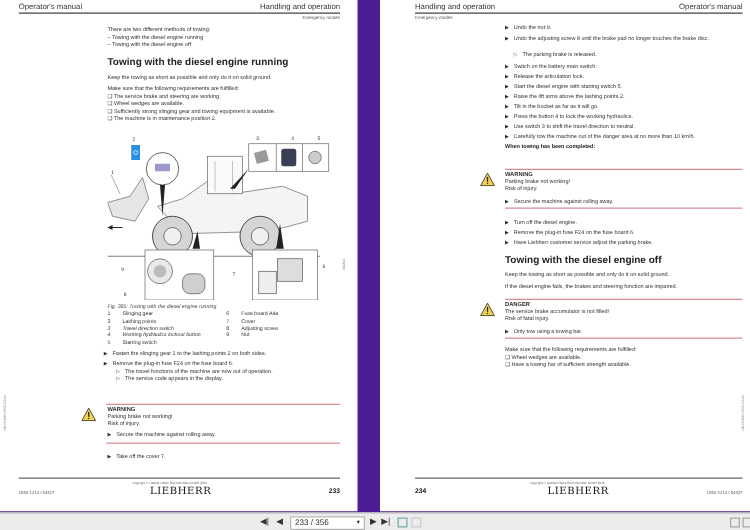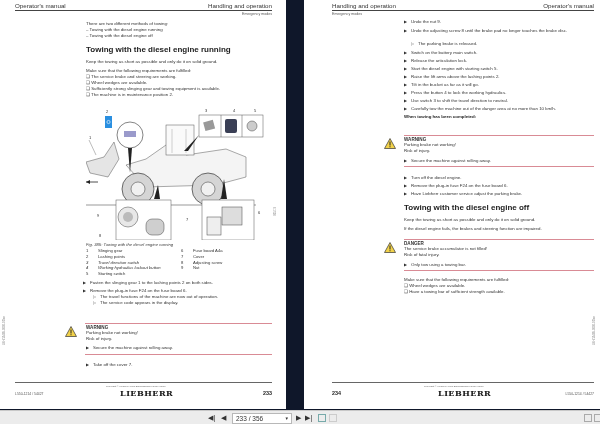--- a/index.html
+++ b/index.html
@@ -1,40 +1,40 @@
 <!DOCTYPE html>
 <html><head>
 <meta charset="utf-8">
 <style>
   * { box-sizing: border-box; margin: 0; padding: 0; }
   html, body { width: 600px; height: 424px; overflow: hidden; background: #8a8a8a; }
   body { font-family: "Liberation Sans", sans-serif; color: #222; position: relative; }
 
-  .viewer { position: absolute; left: 0; top: 0; width: 600px; height: 410px; background: #0f172a; }
+  .viewer { position: absolute; left: 0; top: 0; width: 600px; height: 410px; background: #4c1d95; }
   .page { position: absolute; top: 0; height: 409px; background: #fff; overflow: hidden; }
   .page.left { left: 0; width: 286px; }
   .page.right { left: 304px; width: 296px; }
 
   .hdr { position: absolute; top: 2px; height: 10px; font-size: 6.2px; color: #333; }
   .hdr-rule { position: absolute; top: 10px; height: 1px; background: #444; }
   .sub { position: absolute; top: 12px; font-size: 3.6px; color: #555; }
 
   .txt { position: absolute; font-size: 4.4px; line-height: 6.2px; color: #333; white-space: nowrap; }
   .h2 { position: absolute; font-size: 8px; font-weight: bold; color: #222; white-space: nowrap; }
   .bullet { position: absolute; font-size: 4.4px; line-height: 6px; color: #333; white-space: nowrap; }
   .bullet .mk { display: inline-block; width: 7px; font-size: 4px; }
   .bullet.sub2 { padding-left: 7px; }
   .warn-rule { position: absolute; height: 1px; background: #d98b95; }
   .warn-icon { position: absolute; width: 12px; height: 11px; }
   .warn-title { position: absolute; font-size: 4.6px; font-weight: bold; color: #333; }
   .bold { font-weight: bold; color: #222; }
 
   .footer-rule { position: absolute; height: 1px; background: #666; }
   .footer-copy { position: absolute; font-size: 2.5px; color: #666; white-space: nowrap; }
-  .logo { position: absolute; font-family: "DejaVu Serif", serif; font-weight: bold; font-size: 8px; letter-spacing: 0.5px; color: #111; }
+  .logo { position: absolute; font-family: "DejaVu Serif", serif; font-weight: normal; font-size: 8px; letter-spacing: 0.5px; color: #111; }
   .pagenum { position: absolute; font-size: 5.4px; font-weight: bold; color: #222; }
   .docid { position: absolute; font-size: 3.4px; color: #555; }
   .sidecode { position: absolute; font-size: 2.8px; color: #888; transform: rotate(-90deg); transform-origin: left top; white-space: nowrap; }
 
   .figure { position: absolute; left: 86px; top: 107px; width: 186px; height: 133px; }
   .legend { position: absolute; font-size: 4.2px; line-height: 5.8px; color: #333; }
   .legend .n { display: inline-block; width: 12px; }
   .caption { position: absolute; font-size: 4.2px; font-style: italic; color: #444; white-space: nowrap; }
 
   .toolbar { position: absolute; left: 0; top: 410px; width: 600px; height: 14px; background: #ececec; border-top: 1px solid #c8c8c8; }

